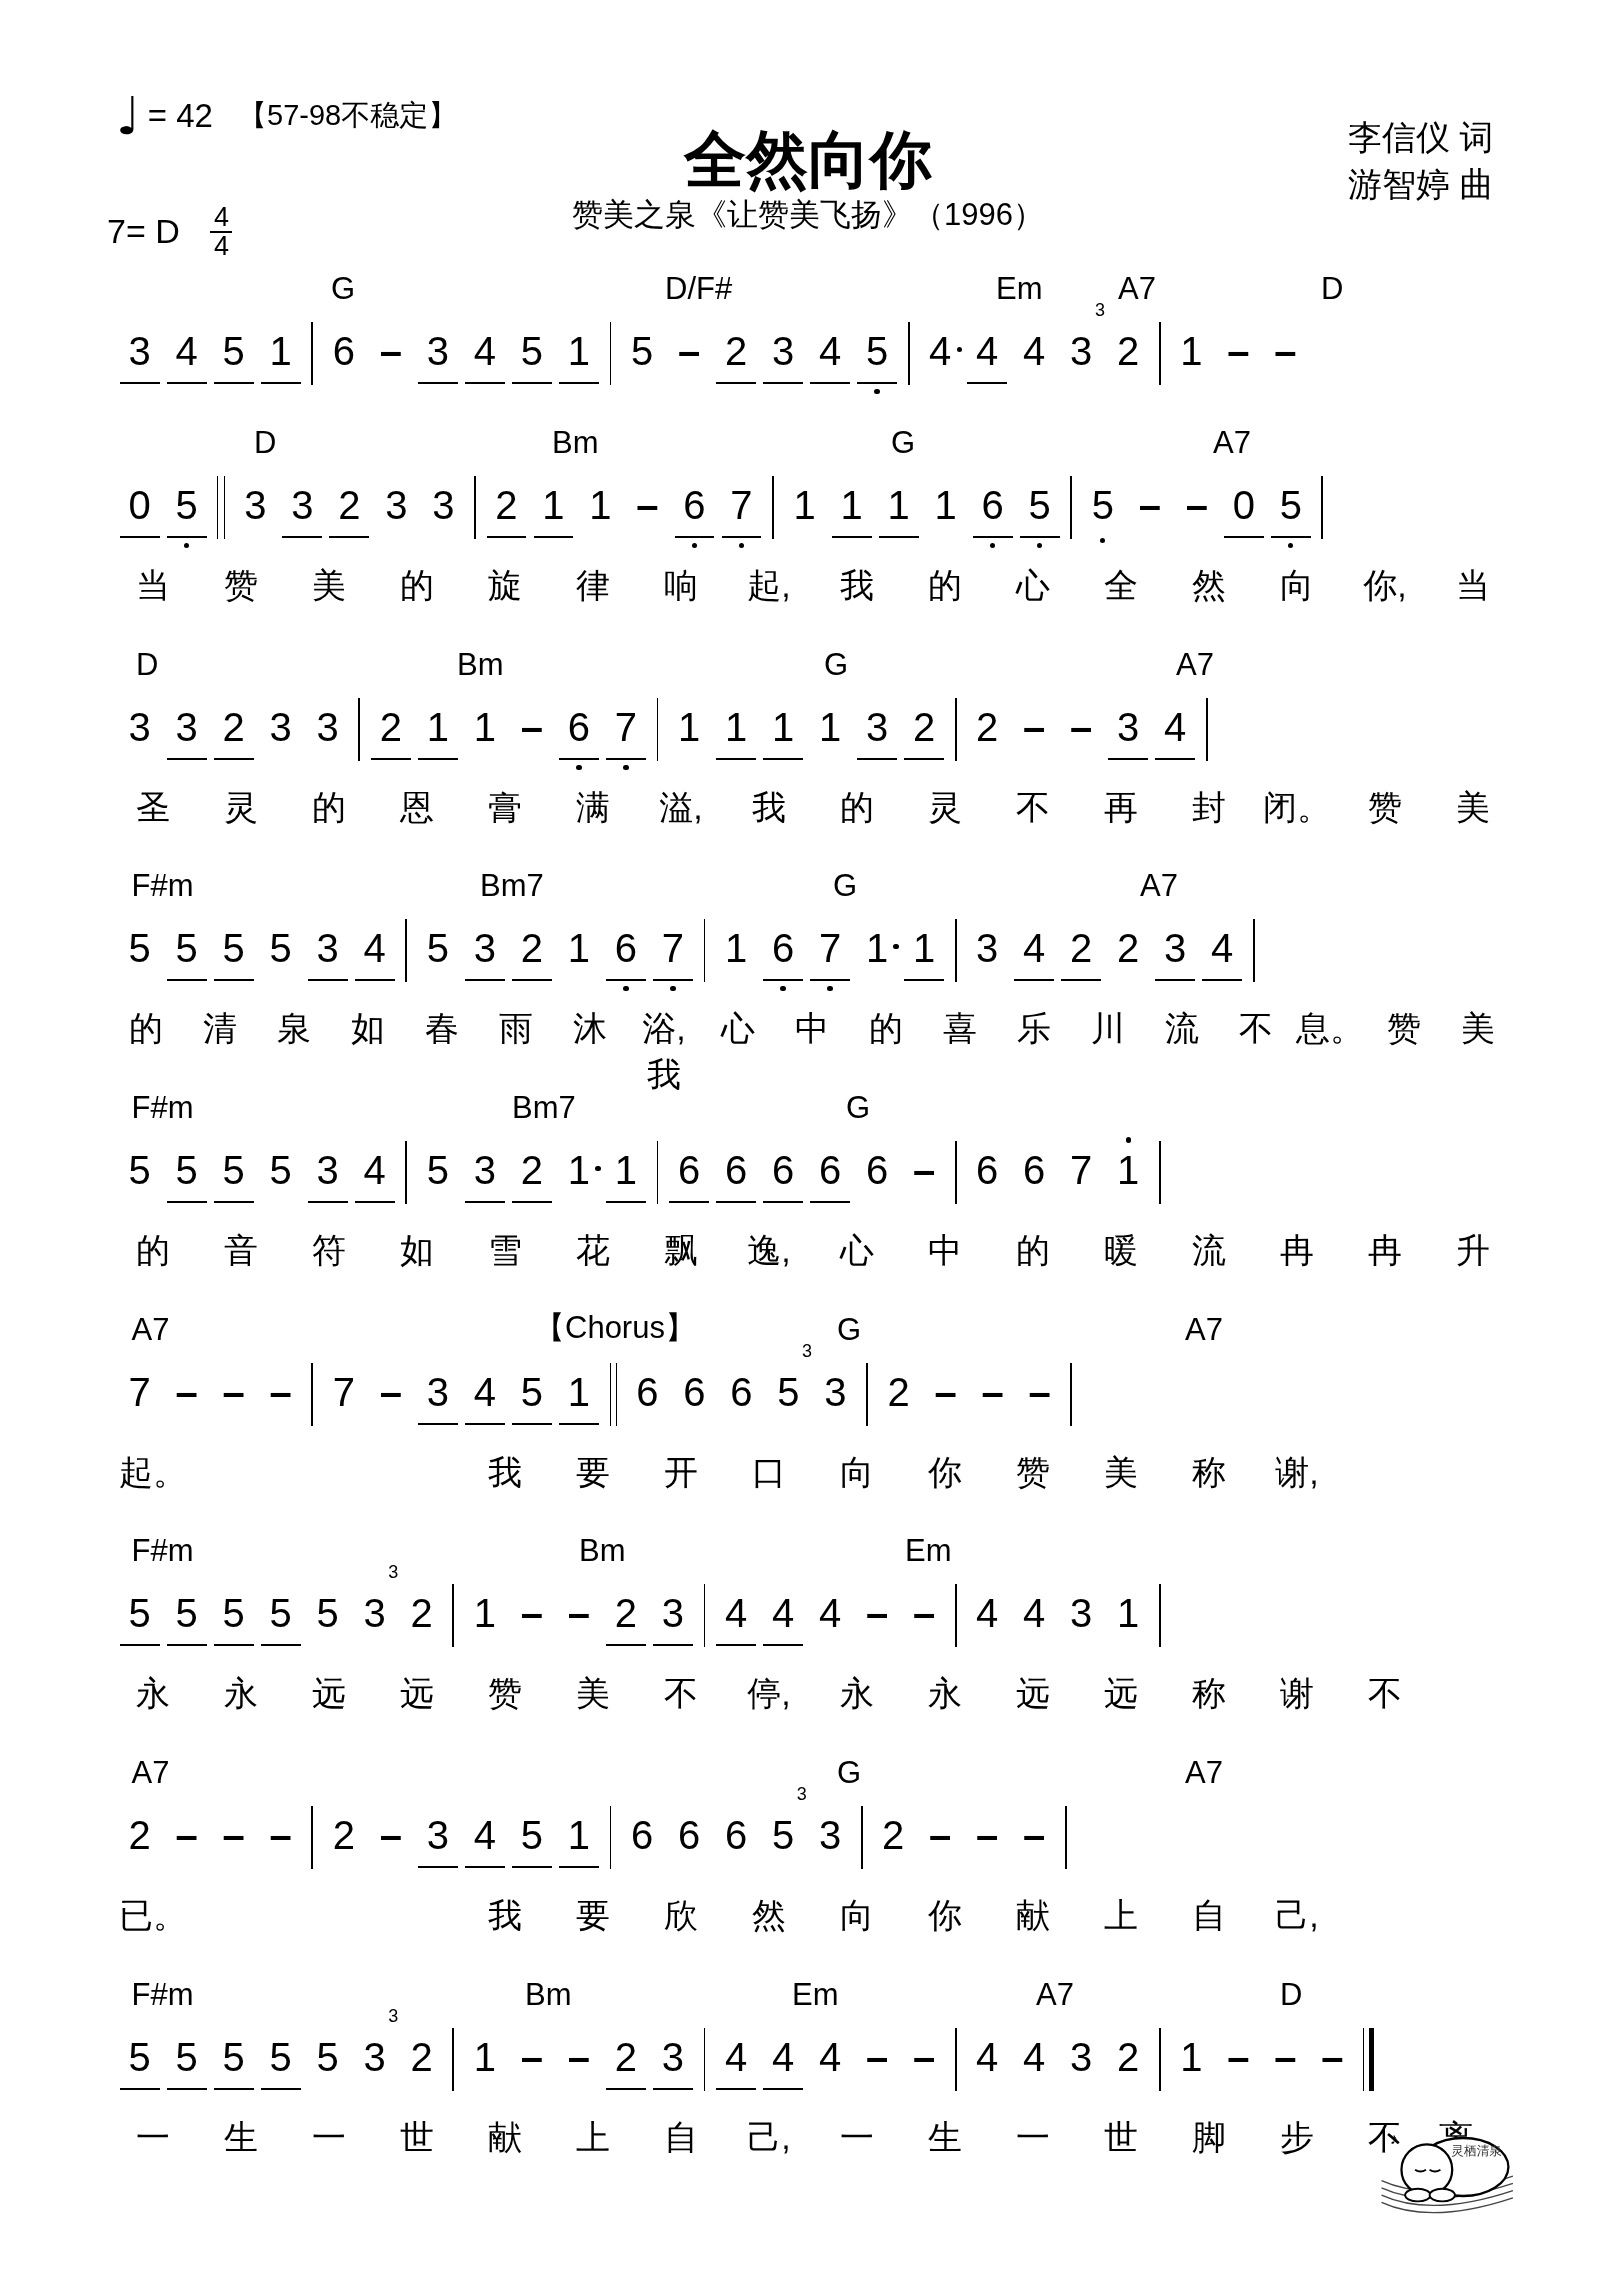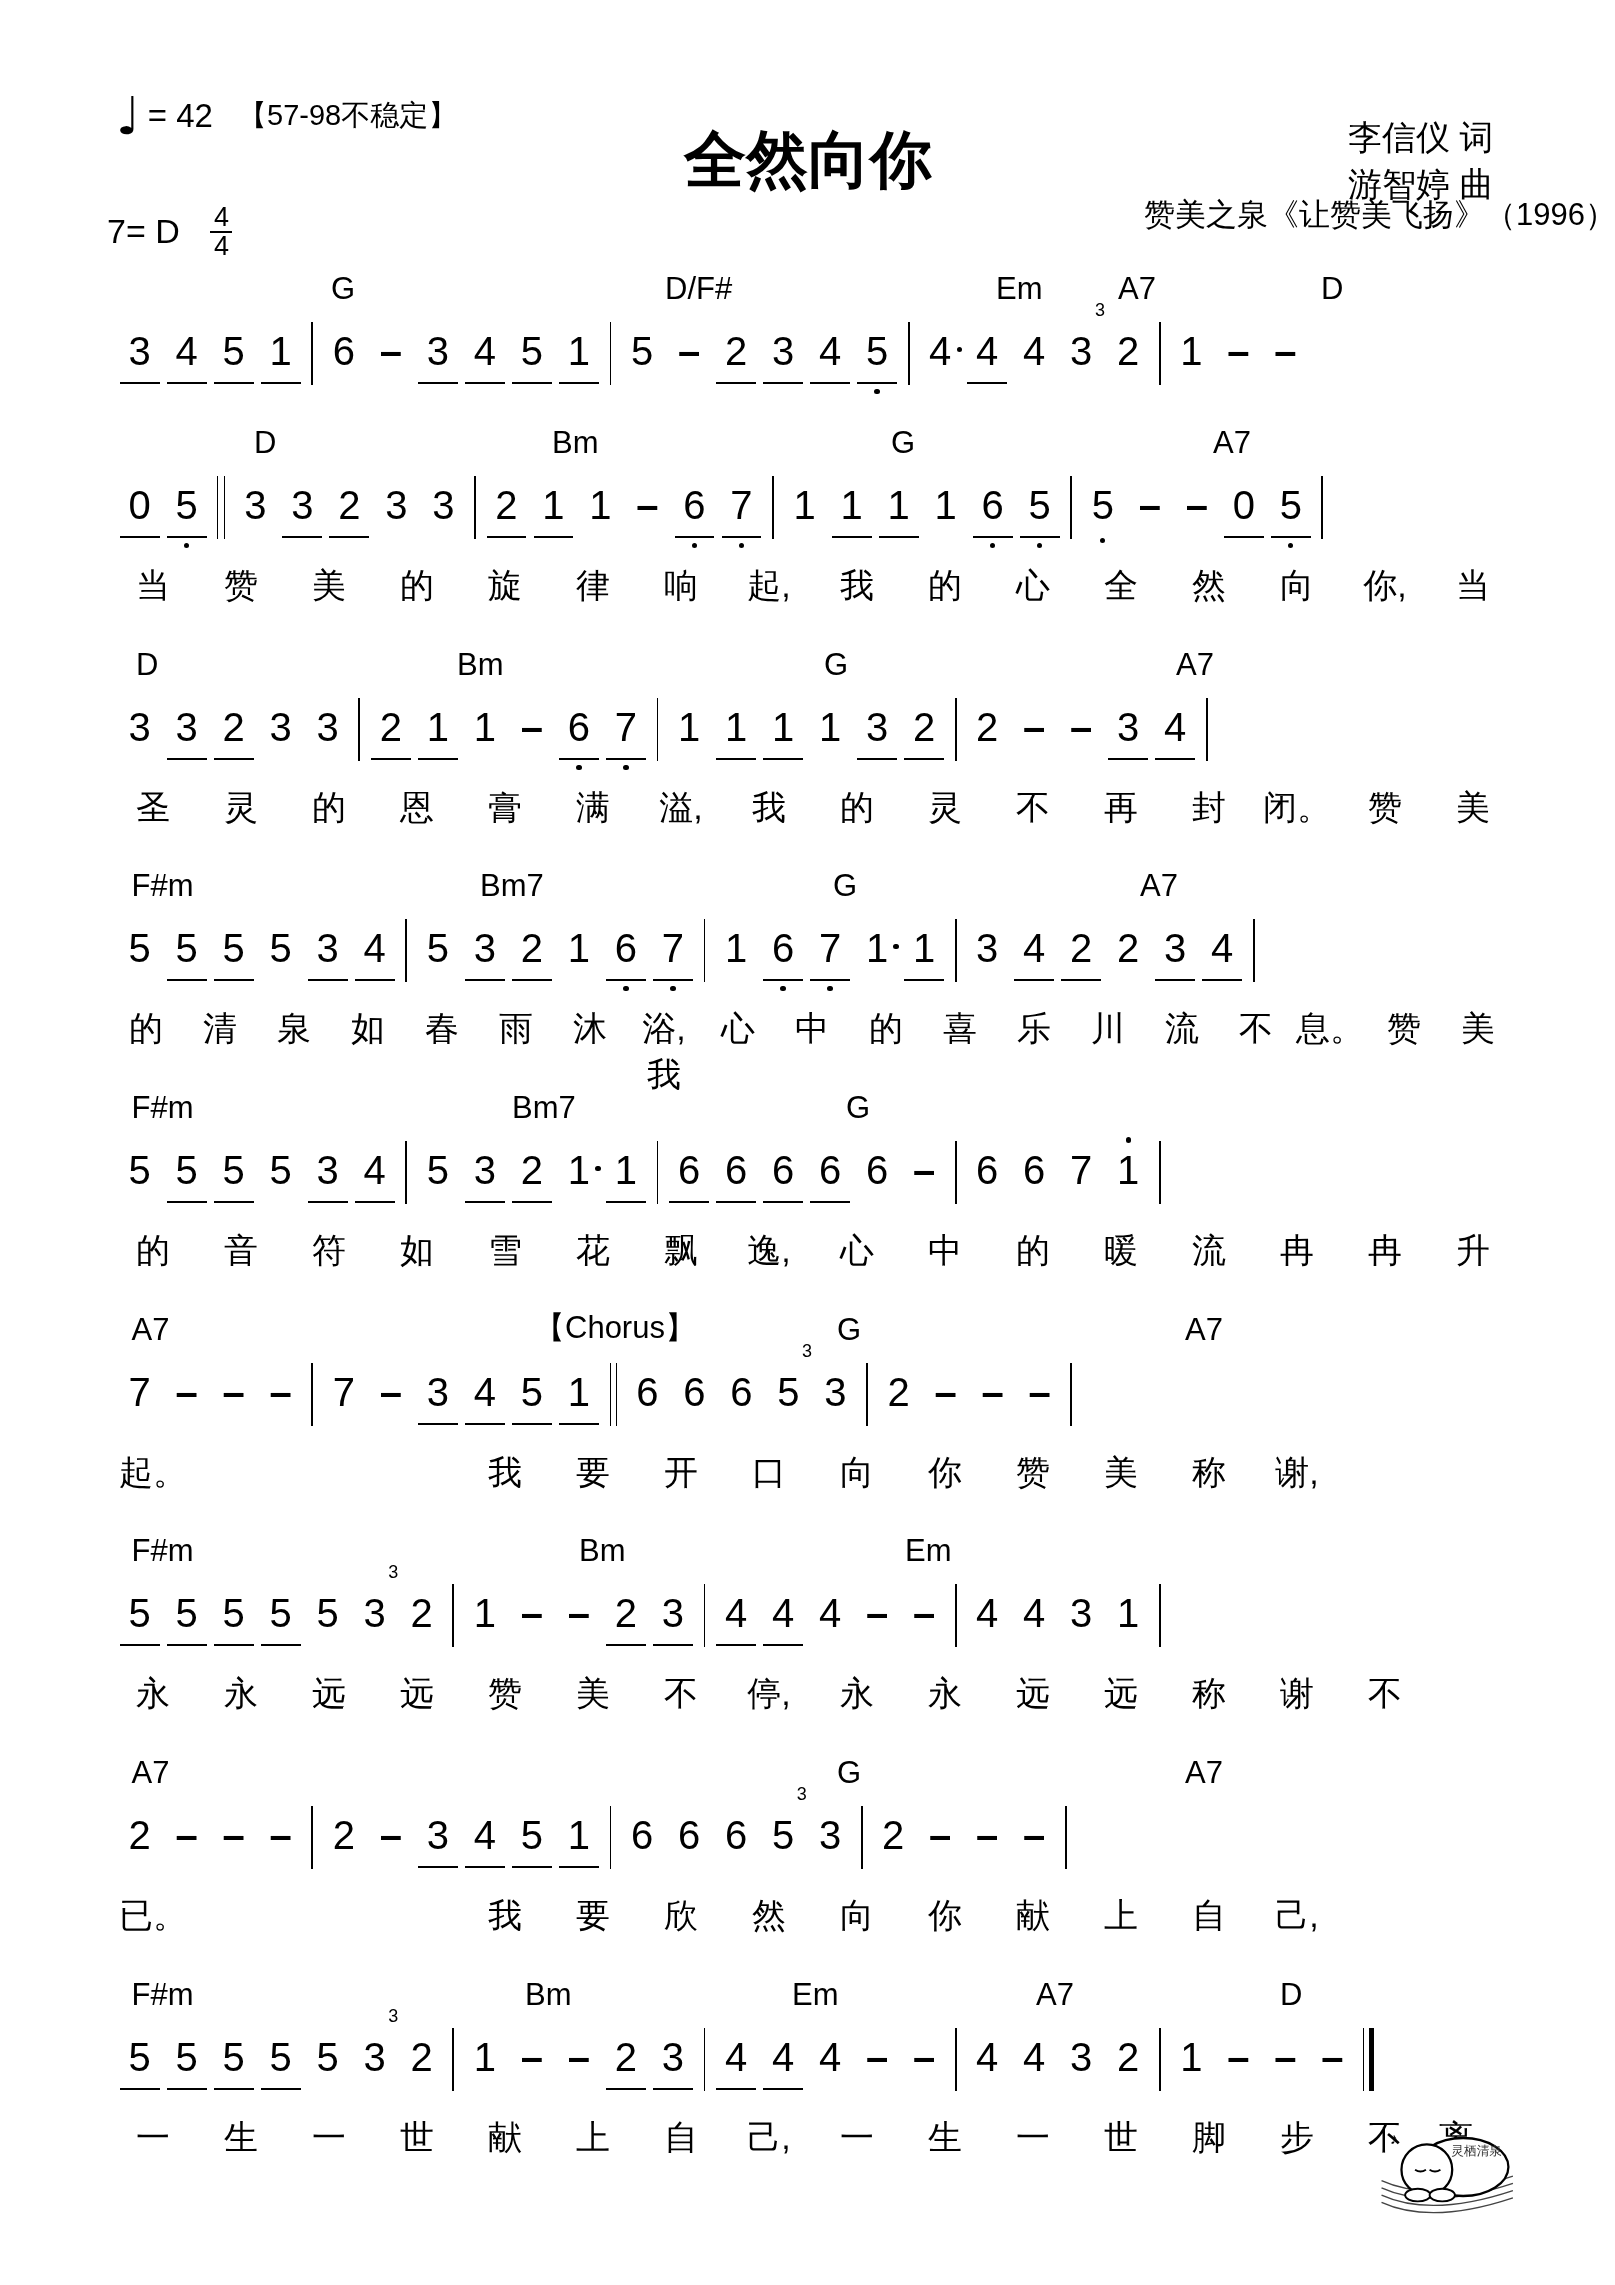--- a/index.html
+++ b/index.html
@@ -6,21 +6,21 @@
   body { width:1616px; height:2285px; position:relative; overflow:hidden;
          font-family:"Liberation Sans","DejaVu Sans",sans-serif; color:#000; }
   .abs { position:absolute; }
   .tempo { left:116px; top:90px; font-size:33px; display:flex; align-items:center; gap:7.2px; }
   .tempo .note-glyph { font-size:52px; line-height:1; font-family:"DejaVu Sans",sans-serif; }
   .tempo .range { margin-left:18px; font-size:29px; }
   .key { left:107px; top:204px; font-size:34px; display:flex; align-items:center; gap:23.5px; }
   .timesig { display:inline-flex; flex-direction:column; align-items:center; font-size:27px; line-height:27px; margin-left:7.2px; }
   .timesig .bar { width:22px; height:1.8px; background:#000; }
   .title { left:0; width:1616px; top:118px; text-align:center; font-size:62px; font-weight:bold; }
-  .subtitle { left:0; width:1616px; top:194px; text-align:right; font-size:31px; }
+  .subtitle { left:0; width:1616px; top:194px; text-align:center; font-size:31px; }
   .credits { left:1348px; top:114px; font-size:34px; line-height:47px; }
 
   .system { position:absolute; left:109px; width:1411px; }
   .chordrow { position:relative; height:51px; }
   .chord { position:absolute; top:0; font-size:31px; }
   .noterow { position:relative; height:87px; display:flex; align-items:flex-start; }
   .measure { position:relative; display:flex; align-items:flex-start; height:87px; padding:0 7.2px; box-sizing:border-box; }
   .tok { position:relative; width:47px; height:87px; text-align:center; font-size:40px; line-height:58px; }
   .tok.dash { font-weight:bold; }
   .tok .ul { position:absolute; left:3.6px; right:3.6px; top:60px; height:1.8px; background:#000; }

